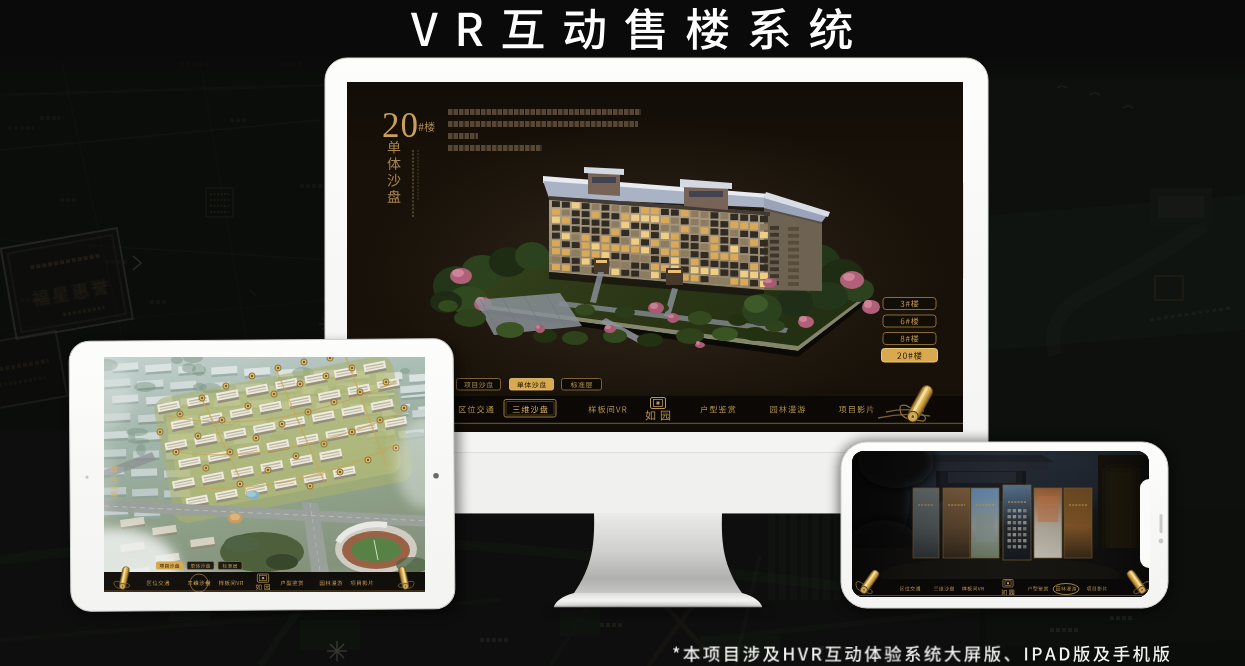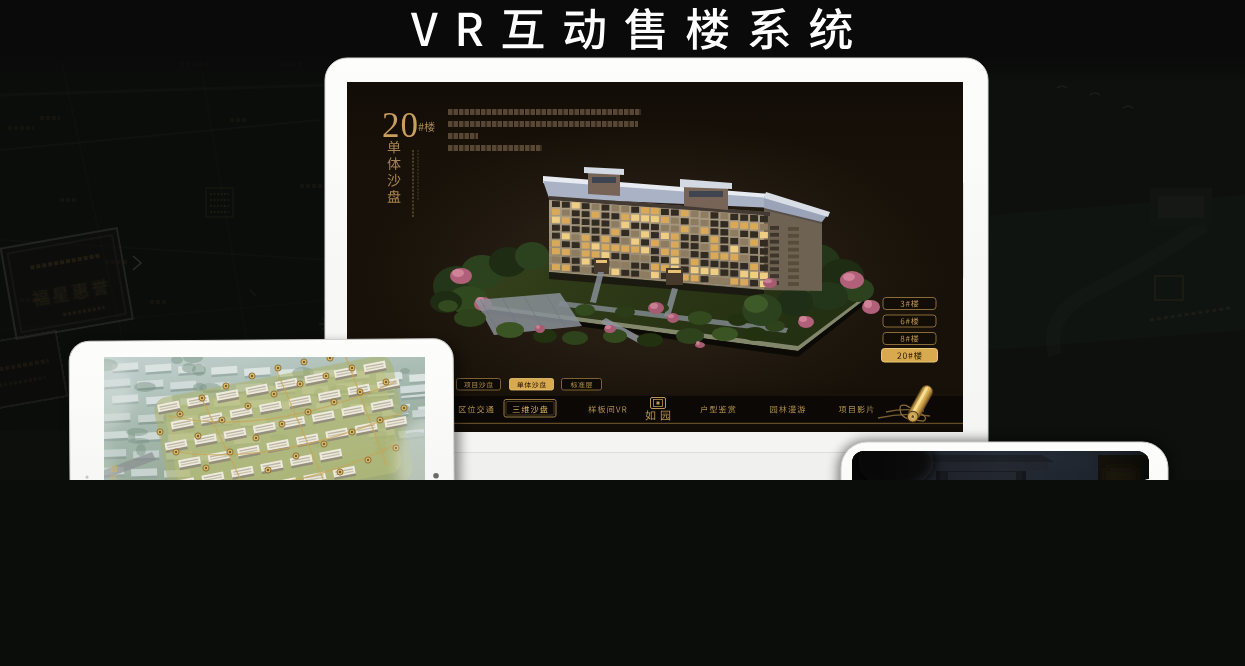--- a/index.html
+++ b/index.html
@@ -1,15 +1,15 @@
 <!DOCTYPE html>
 <html><head><meta charset="utf-8">
 <style>
 html,body{margin:0;padding:0;background:#0b0d0b;}
-#stage{position:relative;width:1245px;height:480px;overflow:hidden;font-family:"Liberation Sans",sans-serif;}
+#stage{position:relative;width:1245px;height:666px;overflow:hidden;font-family:"Liberation Sans",sans-serif;}
 svg{display:block;}
 </style></head>
 <body>
 <div id="stage">
 <svg width="1245" height="666" viewBox="0 0 1245 666">
 <defs>
 <linearGradient id="bezel" x1="0" y1="0" x2="0" y2="1">
 <stop offset="0" stop-color="#fdfdfc"></stop>
           <stop offset="0.5" stop-color="#f7f7f5"></stop>
           <stop offset="1" stop-color="#f3f3f1"></stop>

